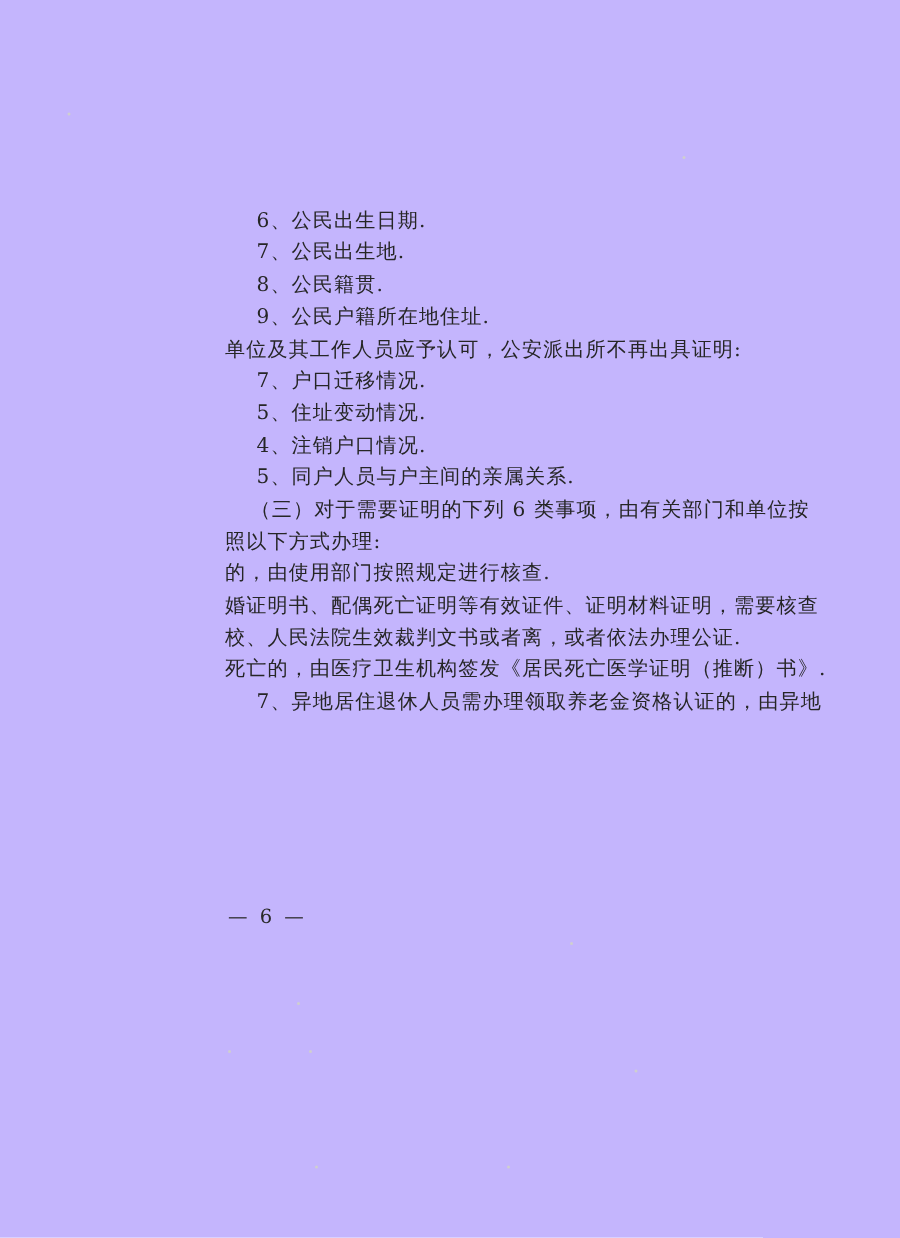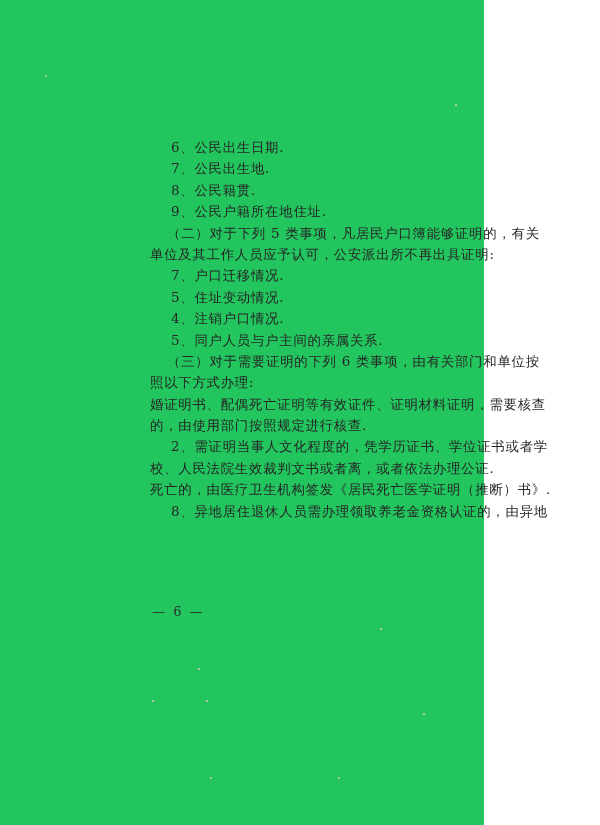--- a/index.html
+++ b/index.html
@@ -11,22 +11,22 @@
     width: 600px;
     height: 825px;
     position: relative;
     overflow: hidden;
     font-family: "DejaVu Serif", "Liberation Serif", serif;
     color: #222222;
   }
   .page {
     position: absolute;
     left: 0; top: 0;
-    width: 484px; height: 825px;
-    background: #22c55e;
+    width: 600px; height: 825px;
+    background: #c4b5fd;
   }
   .text-block {
     position: absolute;
     left: 150px;
     top: 137px;
     width: 300px;
   }
   .line {
     height: 21.4px;
     line-height: 21.4px;
@@ -56,34 +56,32 @@
 </style>
 </head>
 <body>
 
 <div class="page">
   <div class="text-block">
     <div class="line indent">6、公民出生日期.</div>
     <div class="line indent">7、公民出生地.</div>
     <div class="line indent">8、公民籍贯.</div>
     <div class="line indent">9、公民户籍所在地住址.</div>
-    <div class="line indent-sm">（二）对于下列 5 类事项，凡居民户口簿能够证明的，有关</div>
     <div class="line">单位及其工作人员应予认可，公安派出所不再出具证明:</div>
     <div class="line indent">7、户口迁移情况.</div>
     <div class="line indent">5、住址变动情况.</div>
     <div class="line indent">4、注销户口情况.</div>
     <div class="line indent">5、同户人员与户主间的亲属关系.</div>
     <div class="line indent-sm">（三）对于需要证明的下列 6 类事项，由有关部门和单位按</div>
     <div class="line">照以下方式办理:</div>
+    <div class="line">的，由使用部门按照规定进行核查.</div>
     <div class="line">婚证明书、配偶死亡证明等有效证件、证明材料证明，需要核查</div>
-    <div class="line">的，由使用部门按照规定进行核查.</div>
-    <div class="line indent">2、需证明当事人文化程度的，凭学历证书、学位证书或者学</div>
     <div class="line">校、人民法院生效裁判文书或者离，或者依法办理公证.</div>
     <div class="line">死亡的，由医疗卫生机构签发《居民死亡医学证明（推断）书》.</div>
-    <div class="line indent">8、异地居住退休人员需办理领取养老金资格认证的，由异地</div>
+    <div class="line indent">7、异地居住退休人员需办理领取养老金资格认证的，由异地</div>
   </div>
 
   <div class="page-number">— 6 —</div>
 
   <span class="speck" style="left:45px;top:75px;"></span>
   <span class="speck" style="left:455px;top:104px;"></span>
   <span class="speck" style="left:380px;top:628px;"></span>
   <span class="speck" style="left:198px;top:668px;"></span>
   <span class="speck" style="left:206px;top:700px;"></span>
   <span class="speck" style="left:152px;top:700px;"></span>

